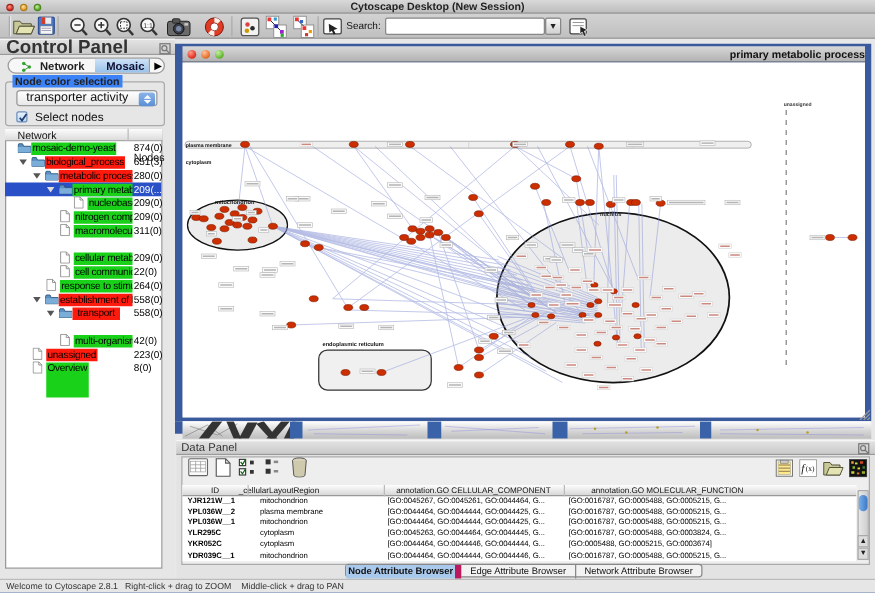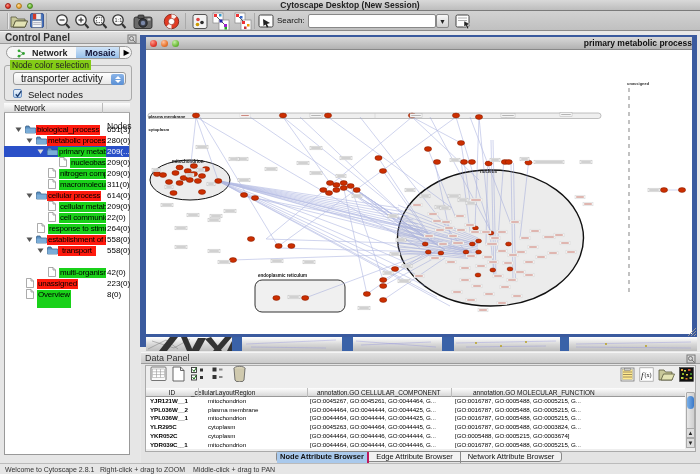--- a/index.html
+++ b/index.html
@@ -103,21 +103,21 @@
 <div class="abs" style="left:436px;top:14px;width:13px;height:14px;background:linear-gradient(#f8f8f8,#d0d0d0);border:1px solid #888;border-radius:2px;font-size:7px;text-align:center;line-height:13px;color:#222">▼</div>
 <svg class="abs" style="left:455px;top:13px" width="17" height="17" viewBox="0 0 17 17">
 <rect x="1" y="2" width="13" height="12" rx="1.5" fill="#fdfdfd" stroke="#444" stroke-width="1"></rect>
 <line x1="3" y1="5" x2="12" y2="5" stroke="#999" stroke-width="0.8"></line>
 <line x1="3" y1="7.5" x2="12" y2="7.5" stroke="#999" stroke-width="0.8"></line>
 <path d="M9 8 L15 11 L12.5 12 L14 15.5 L12 16 L10.8 12.7 L9 14 Z" fill="#222" stroke="#fff" stroke-width="0.5"></path>
   </svg>
 
 <div class="abs" style="left:0;top:31px;width:140px;height:432px;background:#e6e6e6"></div>
 <div class="abs" style="left:0;top:31px;width:140px;height:13px;background:linear-gradient(#e2e2e2,#cacaca);border-bottom:1px solid #9a9a9a;border-top:1px solid #f5f5f5">
-  <div style="font-size:10px;font-weight:bold;color:#333;line-height:12px;padding-left:5px">Control Panel</div>
+  <div style="font-size:15px;font-weight:bold;color:#333;line-height:12px;padding-left:5px">Control Panel</div>
   <svg class="abs" style="right:3px;top:2px" width="10" height="10" viewBox="0 0 10 10">
       <rect x="1" y="1" width="8" height="8" fill="none" stroke="#777" stroke-width="1"></rect>
       <circle cx="4.5" cy="4.5" r="2" fill="none" stroke="#777" stroke-width="1"></circle>
       <line x1="6" y1="6" x2="8.5" y2="8.5" stroke="#777" stroke-width="1"></line>
     </svg>
 </div>
 
 <div class="abs" style="left:6px;top:46px;width:126px;height:13px;background:#f7f7f7;border:1px solid #9a9a9a;border-radius:7px;overflow:hidden">
   <div class="abs" style="left:69px;top:0;width:43px;height:13px;background:linear-gradient(#cfe3f7,#8fbbe8)"></div>
   <div class="abs" style="left:112px;top:0;width:14px;height:13px;border-left:1px solid #9a9a9a;font-size:8px;text-align:center;line-height:12px">▶</div>
@@ -125,21 +125,21 @@
       <circle cx="2" cy="1.8" r="1.4" fill="#3a3"></circle>
       <circle cx="6.5" cy="4.5" r="1.4" fill="#3a3"></circle>
       <circle cx="2" cy="7.2" r="1.4" fill="#3a3"></circle>
       <path d="M2 1.8 L6.5 4.5 L2 7.2" fill="none" stroke="#383" stroke-width="0.7"></path>
     </svg>
   <div class="abs" style="left:25px;top:0;font-size:9px;font-weight:bold;color:#222;line-height:13px">Network</div>
   <div class="abs" style="left:78px;top:0;font-size:9px;font-weight:bold;color:#113;line-height:13px">Mosaic</div>
 </div>
 
 <div class="abs" style="left:4px;top:65px;width:128px;height:36px;border:1px solid #aaa;border-radius:3px"></div>
-<div class="abs" style="left:10px;top:60px;background:#84cc16;padding:0 2px;font-size:8.5px;font-weight:normal;color:#222">Node color selection</div>
+<div class="abs" style="left:10px;top:60px;background:#3b82f6;padding:0 2px;font-size:8.5px;font-weight:bold;color:#222">Node color selection</div>
 <div class="abs" style="left:13px;top:72px;width:113px;height:13px;background:linear-gradient(#fff,#e8e8e8);border:1px solid #999;border-radius:3px">
   <div style="font-size:10px;color:#111;line-height:12px;padding-left:7px">transporter activity</div>
   <div class="abs" style="right:1px;top:1px;width:13px;height:11px;background:linear-gradient(#8ab4e8,#5a8fd4);border-radius:2px">
     <div style="position:absolute;left:3.5px;top:1.5px;width:0;height:0;border-left:3px solid transparent;border-right:3px solid transparent;border-bottom:3px solid #fff"></div>
     <div style="position:absolute;left:3.5px;top:6px;width:0;height:0;border-left:3px solid transparent;border-right:3px solid transparent;border-top:3px solid #fff"></div>
   </div>
 </div>
 <div class="abs" style="left:13px;top:89px;width:9px;height:9px;background:linear-gradient(#eaf2fb,#bcd6f2);border:1px solid #6a8fc0;border-radius:2px">
   <svg style="display:block" width="9" height="9" viewBox="0 0 9 9">
       <path d="M1.8 4.2 L3.6 6.4 L7.2 1.2" fill="none" stroke="#1d3d6e" stroke-width="1.4"></path>
@@ -147,20 +147,28 @@
 </div>
 <div class="abs" style="left:28px;top:89px;font-size:9.5px;color:#111">Select nodes</div>
 
 <div class="abs" style="left:4px;top:103px;width:126px;height:352px;background:#fff;border:1px solid #999"></div>
 <div class="abs" style="left:4px;top:103px;width:126px;height:10px;background:linear-gradient(#fdfdfd,#dcdcdc);border-bottom:1px solid #aaa">
   <div class="abs" style="left:10px;top:0;font-size:8.5px;color:#111;line-height:10px">Network</div>
   <div class="abs" style="left:103px;top:18px;font-size:8.5px;color:#111;line-height:10px">Nodes</div>
   <div class="abs" style="left:98px;top:0;height:10px;border-left:1px solid #bbb"></div>
 </div>
 <div class="abs" style="left:4px;top:113px;width:126px;height:341px;overflow:hidden">
+<div style="position:absolute;left:0;top:0px;width:125px;height:11px;">
+<svg style="position:absolute;left:10px;top:1px" width="11" height="9" viewBox="0 0 11 9">
+        <path d="M0.5 2 L0.5 8 L10.5 8 L10.5 3 L5 3 L4 1 L1 1 Z" fill="#5b8fc0" stroke="#2d567f" stroke-width="0.7"></path>
+        <path d="M0.5 3.5 L10.5 3.5 L10.5 8 L0.5 8 Z" fill="#7aadd8" stroke="none"></path>
+      </svg>
+<div style="position:absolute;left:21px;top:0.5px;height:10px;max-width:81px;overflow:hidden;background:#19d119;color:#000;font-size:8px;letter-spacing:-0.2px;line-height:10px;padding:0 1px;white-space:nowrap">mosaic-demo-yeast</div>
+<div style="position:absolute;left:103px;top:0.5px;width:27px;height:10px;color:#000;font-size:8px;line-height:10px;white-space:nowrap">874(0)</div>
+</div>
 <div style="position:absolute;left:0;top:11px;width:125px;height:11px;">
 <svg style="position:absolute;left:11px;top:2px" width="7" height="7" viewBox="0 0 7 7">
         <path d="M0.5 1.5 L6.5 1.5 L3.5 6 Z" fill="#555"></path>
       </svg>
 <svg style="position:absolute;left:21px;top:1px" width="11" height="9" viewBox="0 0 11 9">
         <path d="M0.5 2 L0.5 8 L10.5 8 L10.5 3 L5 3 L4 1 L1 1 Z" fill="#5b8fc0" stroke="#2d567f" stroke-width="0.7"></path>
         <path d="M0.5 3.5 L10.5 3.5 L10.5 8 L0.5 8 Z" fill="#7aadd8" stroke="none"></path>
       </svg>
 <div style="position:absolute;left:32px;top:0.5px;height:10px;max-width:70px;overflow:hidden;background:#ff1a0e;color:#000;font-size:8px;letter-spacing:-0.2px;line-height:10px;padding:0 1px;white-space:nowrap">biological_process</div>
 <div style="position:absolute;left:103px;top:0.5px;width:27px;height:10px;color:#000;font-size:8px;line-height:10px;white-space:nowrap">651(3)</div>
@@ -204,31 +212,20 @@
 <div style="position:absolute;left:103px;top:0.5px;width:27px;height:10px;color:#000;font-size:8px;line-height:10px;white-space:nowrap">209(0)</div>
 </div>
 <div style="position:absolute;left:0;top:66px;width:125px;height:11px;">
 <svg style="position:absolute;left:44px;top:0px" width="8" height="10" viewBox="0 0 8 10">
         <path d="M0.5 0.5 L5 0.5 L7.5 3 L7.5 9.5 L0.5 9.5 Z" fill="#fff" stroke="#888" stroke-width="0.7"></path>
         <path d="M5 0.5 L5 3 L7.5 3" fill="none" stroke="#888" stroke-width="0.7"></path>
       </svg>
 <div style="position:absolute;left:55px;top:0.5px;height:10px;max-width:47px;overflow:hidden;background:#19d119;color:#000;font-size:8px;letter-spacing:-0.2px;line-height:10px;padding:0 1px;white-space:nowrap">macromolecule</div>
 <div style="position:absolute;left:103px;top:0.5px;width:27px;height:10px;color:#000;font-size:8px;line-height:10px;white-space:nowrap">311(0)</div>
 </div>
-<div style="position:absolute;left:0;top:77px;width:125px;height:11px;">
-<svg style="position:absolute;left:22px;top:2px" width="7" height="7" viewBox="0 0 7 7">
-        <path d="M0.5 1.5 L6.5 1.5 L3.5 6 Z" fill="#555"></path>
-      </svg>
-<svg style="position:absolute;left:32px;top:1px" width="11" height="9" viewBox="0 0 11 9">
-        <path d="M0.5 2 L0.5 8 L10.5 8 L10.5 3 L5 3 L4 1 L1 1 Z" fill="#5b8fc0" stroke="#2d567f" stroke-width="0.7"></path>
-        <path d="M0.5 3.5 L10.5 3.5 L10.5 8 L0.5 8 Z" fill="#7aadd8" stroke="none"></path>
-      </svg>
-<div style="position:absolute;left:43px;top:0.5px;height:10px;max-width:59px;overflow:hidden;background:#ff1a0e;color:#000;font-size:8px;letter-spacing:-0.2px;line-height:10px;padding:0 1px;white-space:nowrap">cellular process</div>
-<div style="position:absolute;left:103px;top:0.5px;width:27px;height:10px;color:#000;font-size:8px;line-height:10px;white-space:nowrap">614(0)</div>
-</div>
 <div style="position:absolute;left:0;top:88px;width:125px;height:11px;">
 <svg style="position:absolute;left:44px;top:0px" width="8" height="10" viewBox="0 0 8 10">
         <path d="M0.5 0.5 L5 0.5 L7.5 3 L7.5 9.5 L0.5 9.5 Z" fill="#fff" stroke="#888" stroke-width="0.7"></path>
         <path d="M5 0.5 L5 3 L7.5 3" fill="none" stroke="#888" stroke-width="0.7"></path>
       </svg>
 <div style="position:absolute;left:55px;top:0.5px;height:10px;max-width:47px;overflow:hidden;background:#19d119;color:#000;font-size:8px;letter-spacing:-0.2px;line-height:10px;padding:0 1px;white-space:nowrap">cellular metabo</div>
 <div style="position:absolute;left:103px;top:0.5px;width:27px;height:10px;color:#000;font-size:8px;line-height:10px;white-space:nowrap">209(0)</div>
 </div>
 <div style="position:absolute;left:0;top:99px;width:125px;height:11px;">
 <svg style="position:absolute;left:44px;top:0px" width="8" height="10" viewBox="0 0 8 10">
@@ -282,21 +279,21 @@
         <path d="M5 0.5 L5 3 L7.5 3" fill="none" stroke="#888" stroke-width="0.7"></path>
       </svg>
 <div style="position:absolute;left:33px;top:0.5px;height:10px;max-width:69px;overflow:hidden;background:#ff1a0e;color:#000;font-size:8px;letter-spacing:-0.2px;line-height:10px;padding:0 1px;white-space:nowrap">unassigned</div>
 <div style="position:absolute;left:103px;top:0.5px;width:27px;height:10px;color:#000;font-size:8px;line-height:10px;white-space:nowrap">223(0)</div>
 </div>
 <div style="position:absolute;left:0;top:176px;width:125px;height:11px;">
 <svg style="position:absolute;left:22px;top:0px" width="8" height="10" viewBox="0 0 8 10">
         <path d="M0.5 0.5 L5 0.5 L7.5 3 L7.5 9.5 L0.5 9.5 Z" fill="#fff" stroke="#888" stroke-width="0.7"></path>
         <path d="M5 0.5 L5 3 L7.5 3" fill="none" stroke="#888" stroke-width="0.7"></path>
       </svg>
-<div style="position:absolute;left:33px;top:0.5px;height:18px;max-width:69px;overflow:hidden;background:#19d119;color:#000;font-size:8px;letter-spacing:-0.2px;line-height:10px;padding:0 1px;white-space:nowrap">Overview</div>
+<div style="position:absolute;left:33px;top:0.5px;height:28px;max-width:69px;overflow:hidden;background:#19d119;color:#000;font-size:8px;letter-spacing:-0.2px;line-height:10px;padding:0 1px;white-space:nowrap">Overview</div>
 <div style="position:absolute;left:103px;top:0.5px;width:27px;height:10px;color:#000;font-size:8px;line-height:10px;white-space:nowrap">8(0)</div>
 </div>
 </div>
 
 <div class="abs" style="left:140px;top:35px;width:557px;height:302px;background:#3a5a9e;border-radius:0px"></div>
 <div class="abs" style="left:146px;top:37px;width:546px;height:13px;background:linear-gradient(#d8d8d8,#b2b2b2);border-bottom:1px solid #888">
   <div class="abs" style="left:3.5px;top:3px;width:7px;height:7px;border-radius:50%;background:radial-gradient(circle at 35% 30%,#ff9a8a,#e33b2e 60%,#b01d12)"></div>
   <div class="abs" style="left:14.5px;top:3px;width:7px;height:7px;border-radius:50%;background:radial-gradient(circle at 35% 30%,#ffc2a0,#e8762e 60%,#b0512a)"></div>
   <div class="abs" style="left:25.5px;top:3px;width:7px;height:7px;border-radius:50%;background:radial-gradient(circle at 35% 30%,#c5f0a5,#6ebb3a 60%,#3f8f1a)"></div>
   <div style="text-align:right;font-size:8.5px;font-weight:bold;color:#111;line-height:13px">primary metabolic process</div>
@@ -1085,21 +1082,21 @@
 <span style="position:absolute;left:164px">[GO:0044464, GO:0044444, GO:0044446, G...</span>
 <span style="position:absolute;left:309px">[GO:0016787, GO:0005488, GO:0005215, G...</span>
 </div>
 
 <div class="abs" style="left:686px;top:392px;width:9px;height:56px;background:linear-gradient(90deg,#e8e8e8,#cfcfcf);border:1px solid #aaa;border-radius:1px"></div>
 <div class="abs" style="left:687px;top:396px;width:7px;height:13px;background:linear-gradient(90deg,#7ab0e8,#3a78c8);border-radius:3.5px"></div>
 <div class="abs" style="left:686px;top:428px;width:9px;height:10px;background:#ddd;border:1px solid #aaa;font-size:6px;text-align:center;line-height:9px;color:#222">▲</div>
 <div class="abs" style="left:686px;top:438px;width:9px;height:10px;background:#ddd;border:1px solid #aaa;font-size:6px;text-align:center;line-height:9px;color:#222">▼</div>
 
 <div class="abs" style="left:276px;top:451px;width:286px;height:11px;border:1px solid #888;border-radius:3px;background:#f2f2f2;font-size:7.5px;color:#111">
-  <div class="abs" style="left:0;top:0;width:92px;height:11px;background:#a9c9ec;border-right:2px solid #be185d;text-align:center;line-height:10px;font-weight:bold">Node Attribute Browser</div>
+  <div class="abs" style="left:0;top:0;width:92px;height:11px;background:#a9c9ec;border-right:5px solid #be185d;text-align:center;line-height:10px;font-weight:bold">Node Attribute Browser</div>
   <div class="abs" style="left:92px;top:0;width:92px;height:11px;border-right:1px solid #888;text-align:center;line-height:10px">Edge Attribute Browser</div>
   <div class="abs" style="left:184px;top:0;width:100px;height:11px;text-align:center;line-height:10px">Network Attribute Browser</div>
 </div>
 
 <div class="abs" style="left:0;top:463px;width:700px;height:11px;background:#e6e6e6;border-top:1px solid #bbb">
   <span class="abs" style="left:5px;top:2px;font-size:7px;color:#333">Welcome to Cytoscape 2.8.1</span>
   <span class="abs" style="left:100px;top:2px;font-size:7px;color:#333">Right-click + drag to ZOOM</span>
   <span class="abs" style="left:193px;top:2px;font-size:7px;color:#333">Middle-click + drag to PAN</span>
 </div>
 </body></html>

